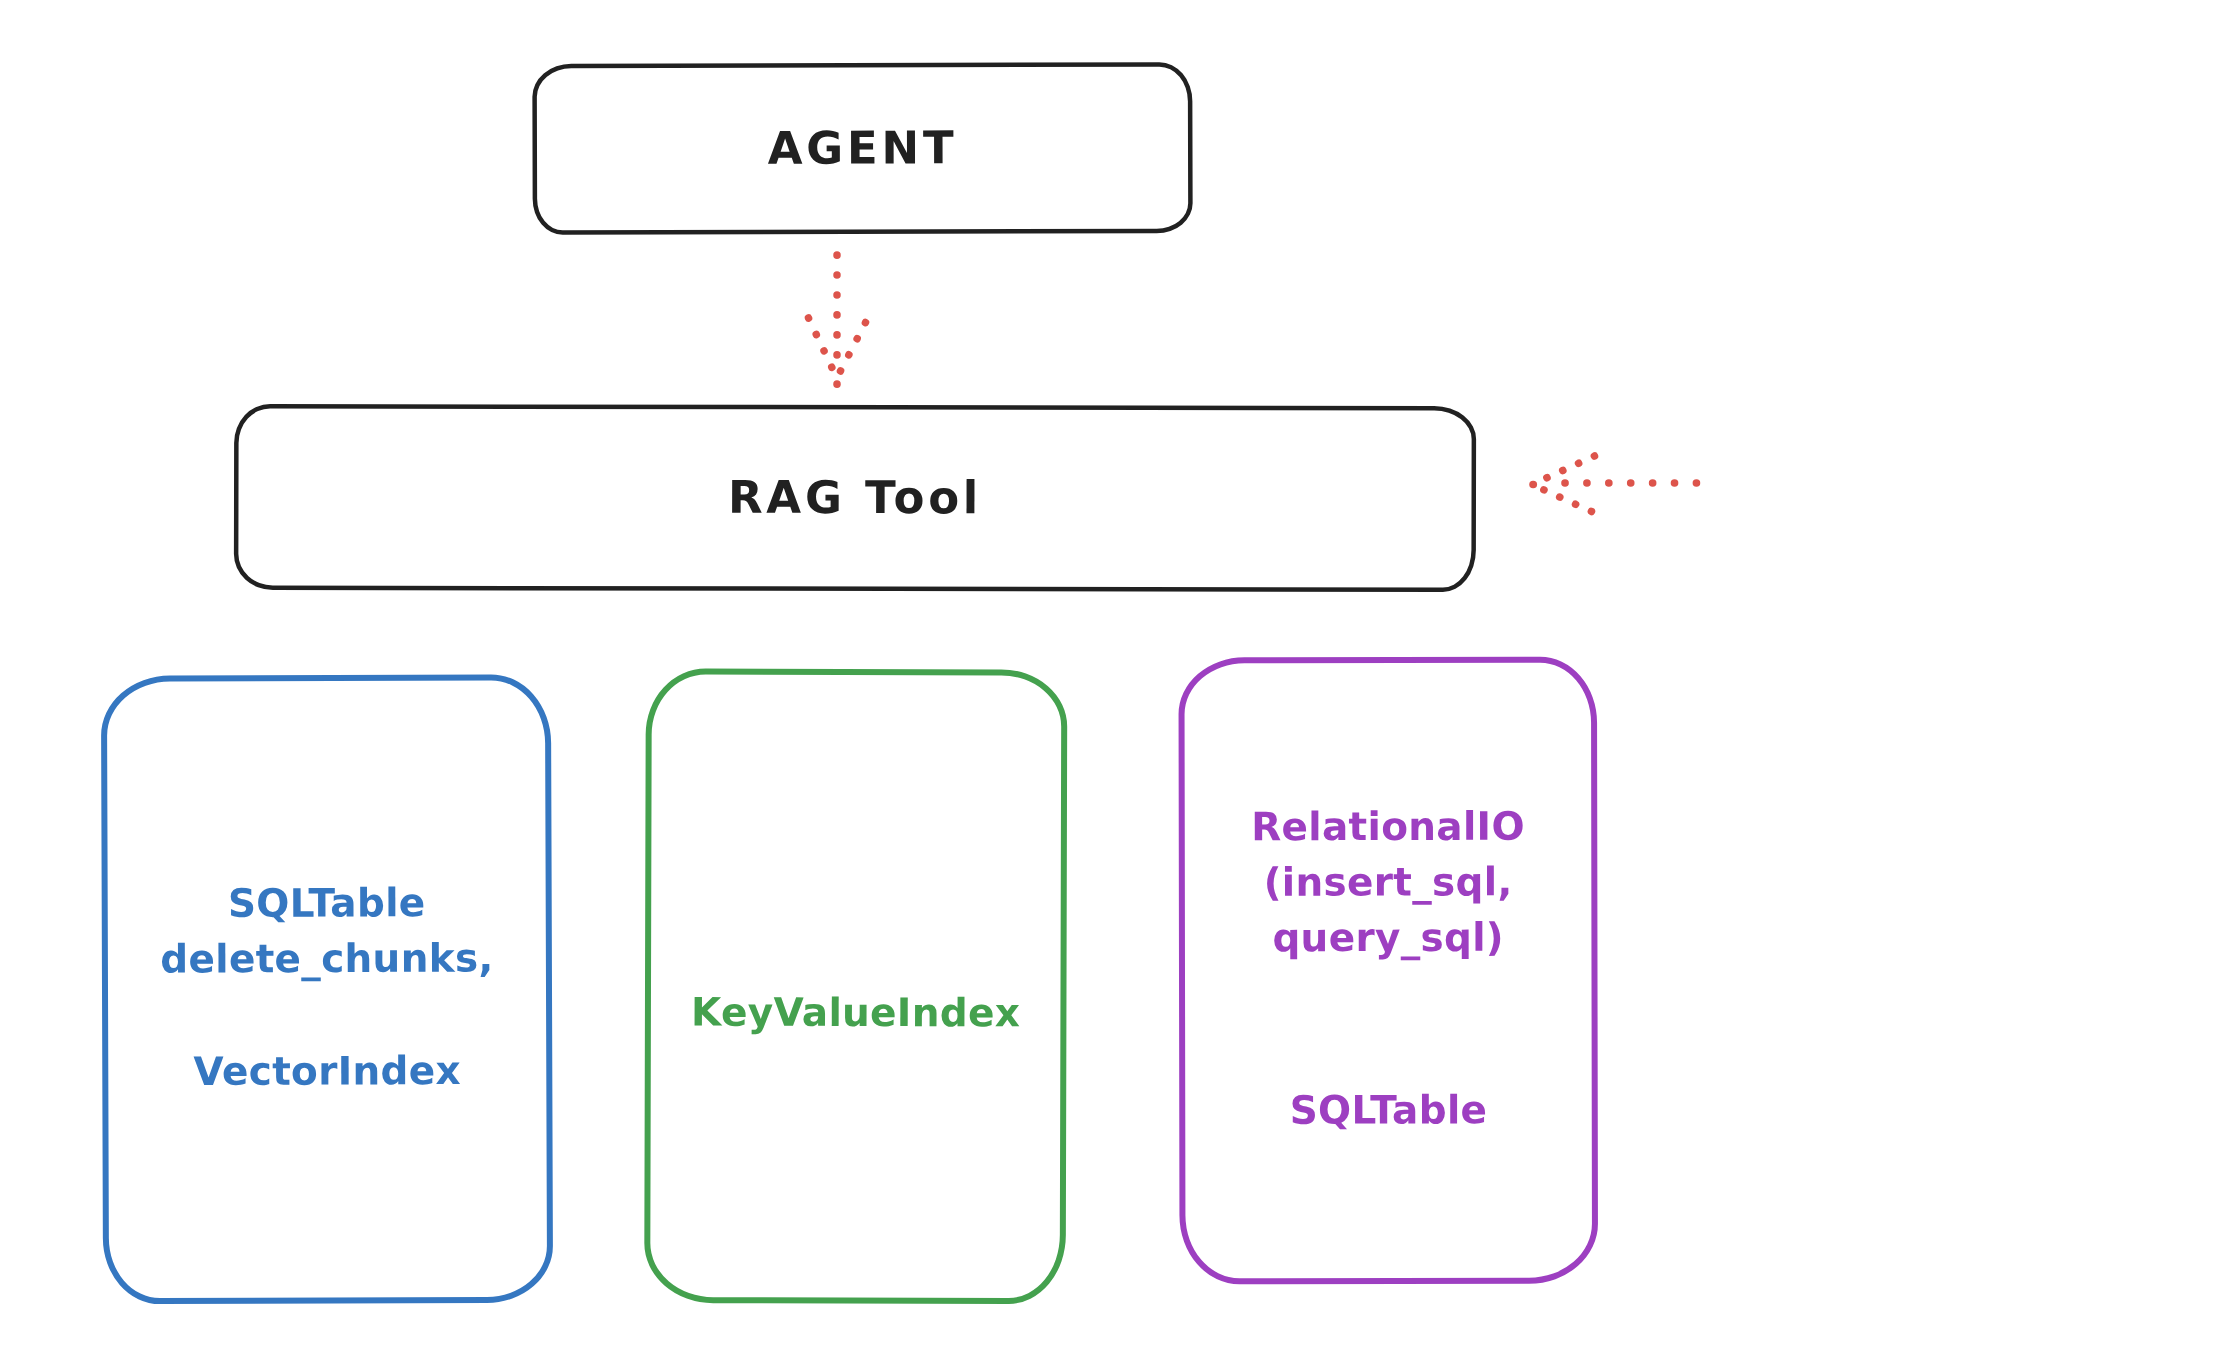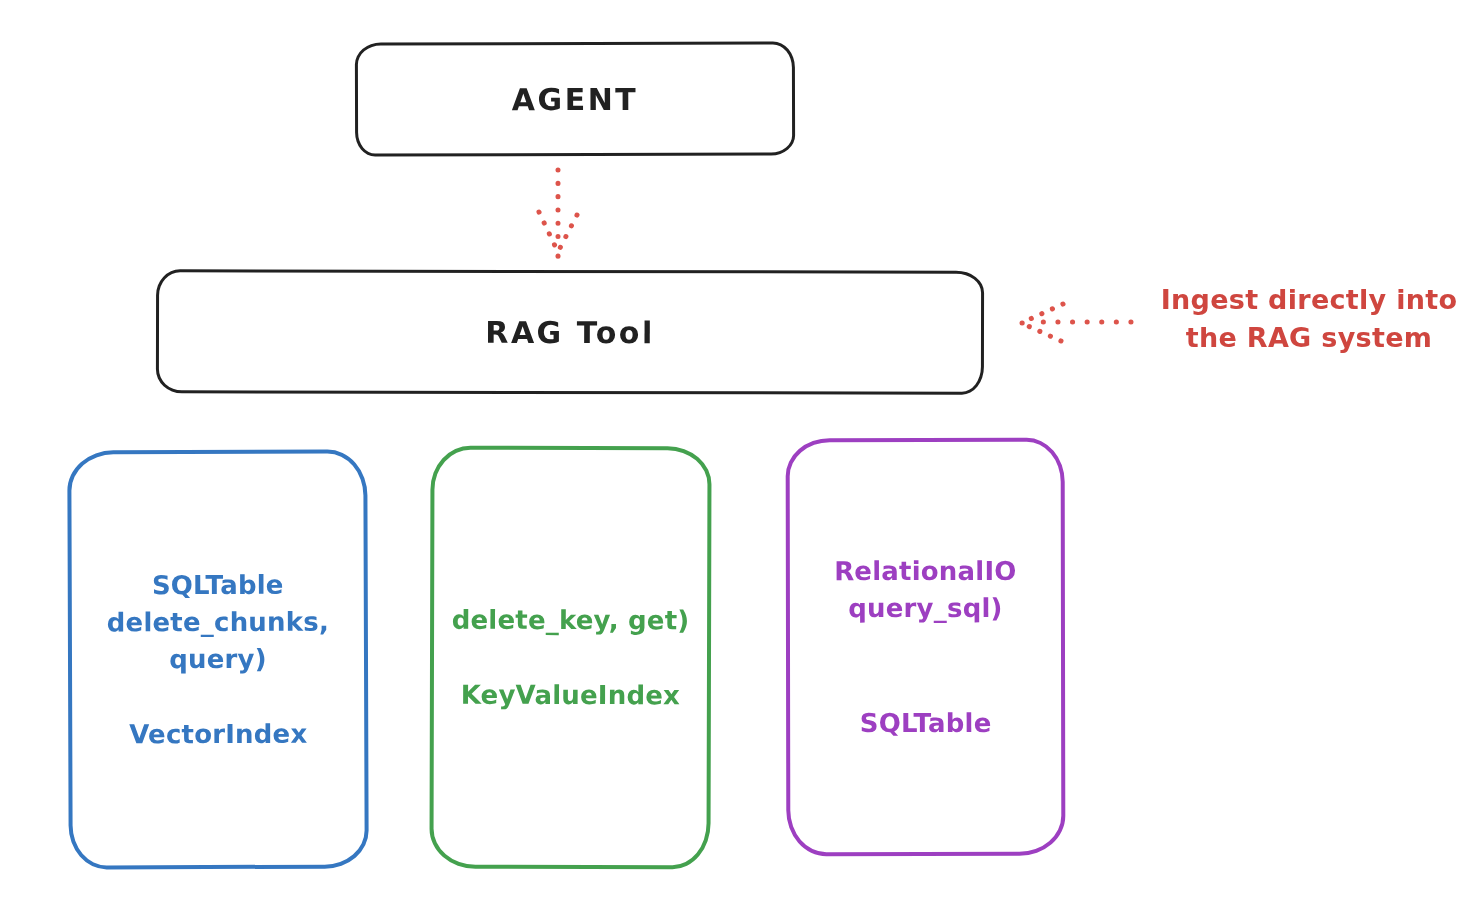--- a/index.html
+++ b/index.html
@@ -136,42 +136,37 @@
       <path class="dot-stroke" d="M558 256 L558 256.2"></path>
     </g>
     <g>
       <path class="dot-stroke" d="M1131 322 L1040 322" stroke-dasharray="0.1 14.5"></path>
       <path class="dot-stroke" d="M1063 304 L1028 320" stroke-dasharray="0.1 11.5"></path>
       <path class="dot-stroke" d="M1061 341 L1028 326" stroke-dasharray="0.1 11.5"></path>
       <path class="dot-stroke" d="M1022 323 L1022.2 323"></path>
     </g>
   </svg>
 
-  <div class="annotation">
-    <div>Ingest directly into</div>
-    <div>the RAG system</div>
-  </div>
 
   <div class="io-box io-box-vector">
     <div class="io-lines">
       <div>SQLTable</div>
       <div>delete_chunks,</div>
-      <div>query)</div>
     </div>
     <div class="io-index">VectorIndex</div>
   </div>
 
   <div class="io-box io-box-keyvalue">
     <div class="io-lines">
-      <div>delete_key, get)</div>
     </div>
     <div class="io-index">KeyValueIndex</div>
   </div>
 
   <div class="io-box io-box-relational">
     <div class="io-lines">
       <div>RelationalIO</div>
+      <div>(insert_sql,</div>
       <div>query_sql)</div>
     </div>
     <div class="io-index">SQLTable</div>
   </div>
 
 </div>
 
 </body></html>

